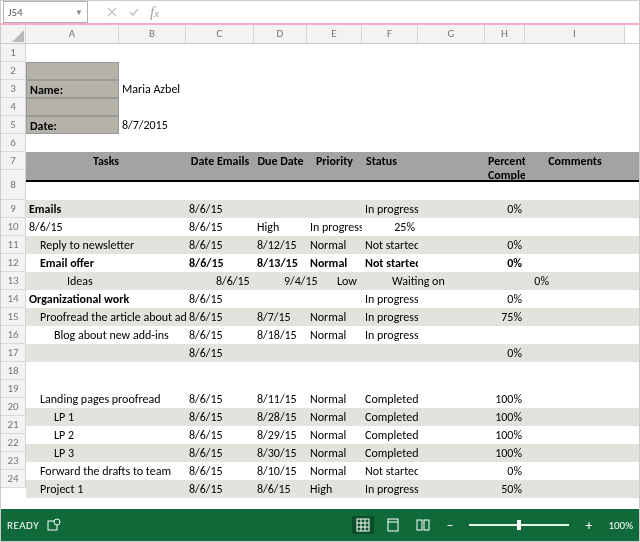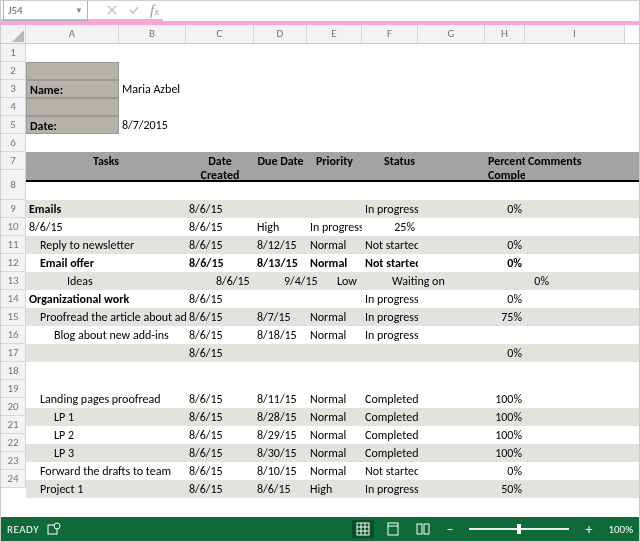--- a/index.html
+++ b/index.html
@@ -12,21 +12,21 @@
     overflow: hidden;
     position: relative;
     border: 1px solid #ccc;
   }
   
   .top-row {
     display: flex;
     align-items: center;
     height: 24px;
     background: #fff;
-    border-bottom: 6px solid #f9a8d4;
+    border-bottom: 2px solid #f9a8d4;
     gap: 0;
   }
   .namebox {
     width: 85px;
     height: 22px;
     border: 1px solid #b0b0b0;
     display: flex;
     align-items: center;
     padding: 0 4px;
     margin-left: 2px;
@@ -124,21 +124,21 @@
   .indent1 { padding-left: 14px !important; }
   .indent2 { padding-left: 28px !important; }
   .indent3 { padding-left: 42px !important; margin-top: 46px; }
   .right { text-align: right; }
   .thick-bottom { border-bottom: 2px solid #000; }
 
   
   .status {
     position: absolute;
     left: 0; right: 0; bottom: 0;
-    height: 24px;
+    height: 32px;
     background: #0f6939;
     display: flex;
     align-items: center;
     color: #fff;
     font-size: 11px;
     padding: 0 6px;
     gap: 8px;
   }
   .status .ready { letter-spacing: 0.5px; }
   .status .spacer { flex: 1; }
@@ -273,27 +273,27 @@
         <div></div>
         <div></div>
         <div></div>
         <div></div>
         <div></div>
         <div></div>
         <div></div>
       </div>
       <div class="row tall header-row thick-bottom" style="grid-template-columns: 160px 68px 53px 55px 56px 67px 40px 100px;">
         <div style="text-align:center">Tasks</div>
-        <div style="">Date Created</div>
+        <div style="">Date Emails</div>
         <div style="">Due Date</div>
         <div style="">Priority</div>
-        <div style="text-align:right;padding-left:4px">Status</div>
+        <div style="text-align:left;padding-left:4px">Status</div>
         <div style=""></div>
         <div style="text-align:right">Percent Complete</div>
-        <div style="text-align:left;overflow:visible">Comments</div>
+        <div style="text-align:center;overflow:visible">Comments</div>
       </div>
       <div class="row">
         <div></div>
         <div></div>
         <div></div>
         <div></div>
         <div></div>
         <div></div>
         <div></div>
         <div></div>

